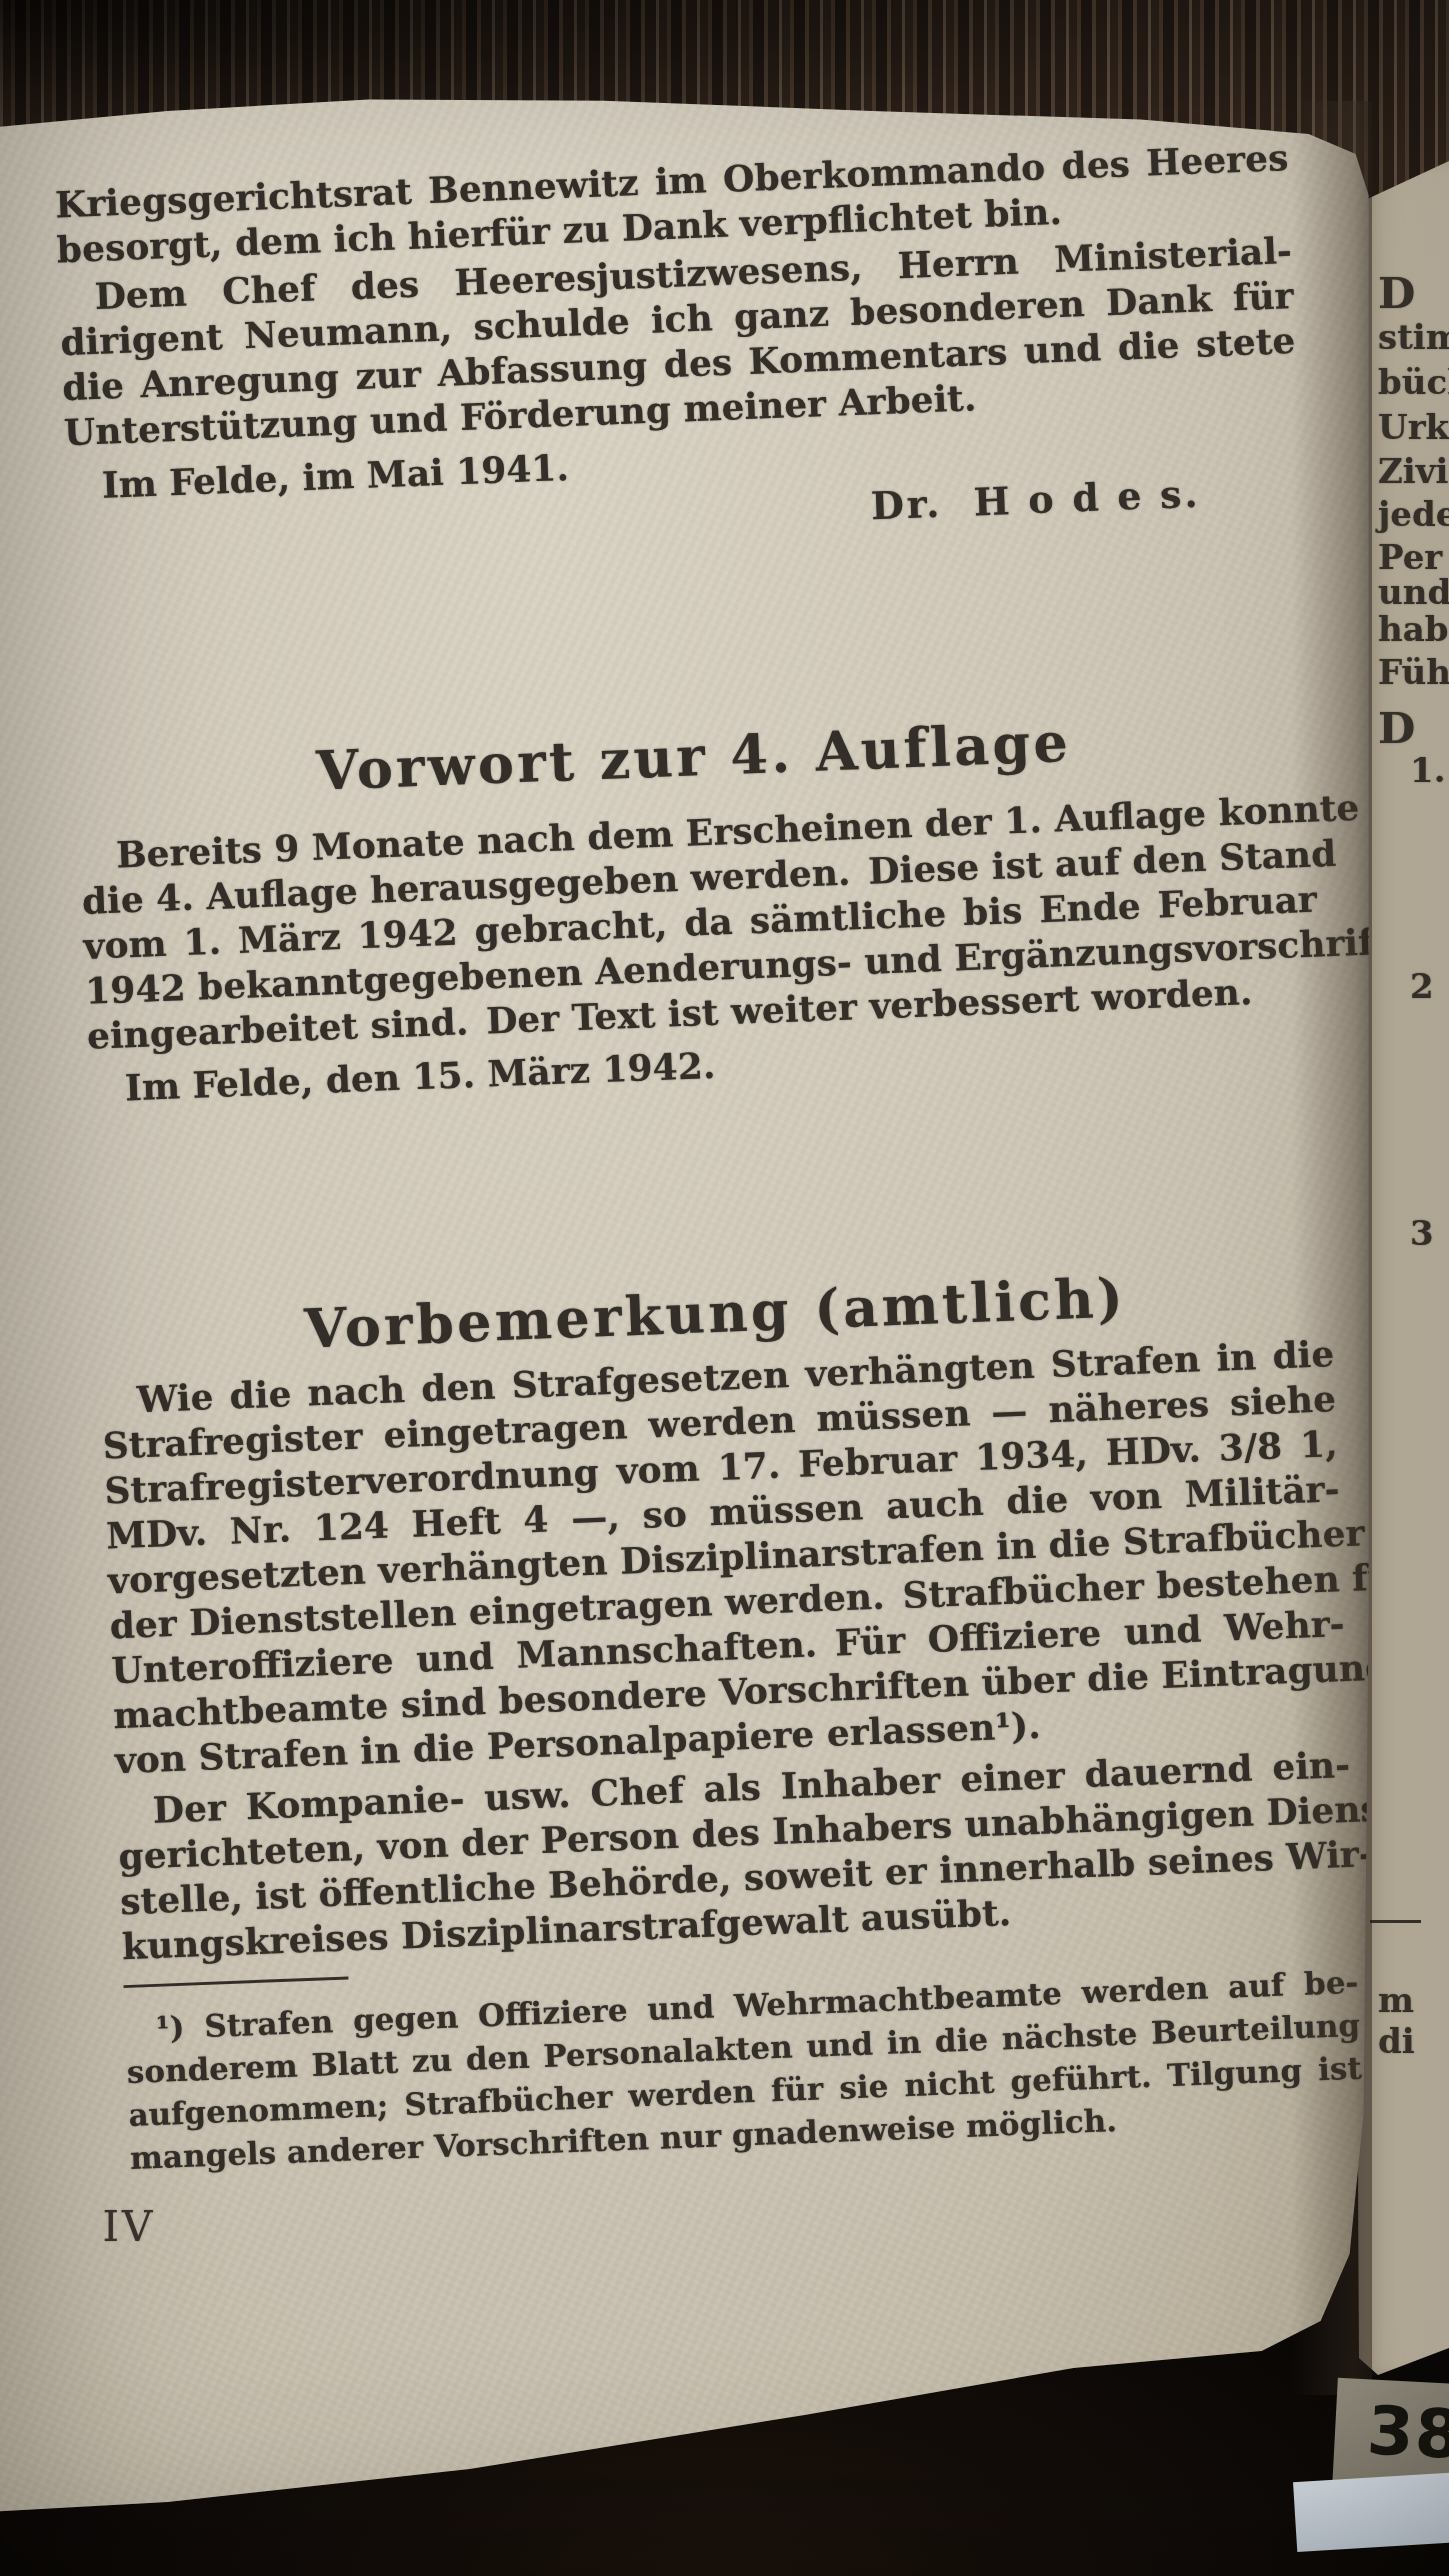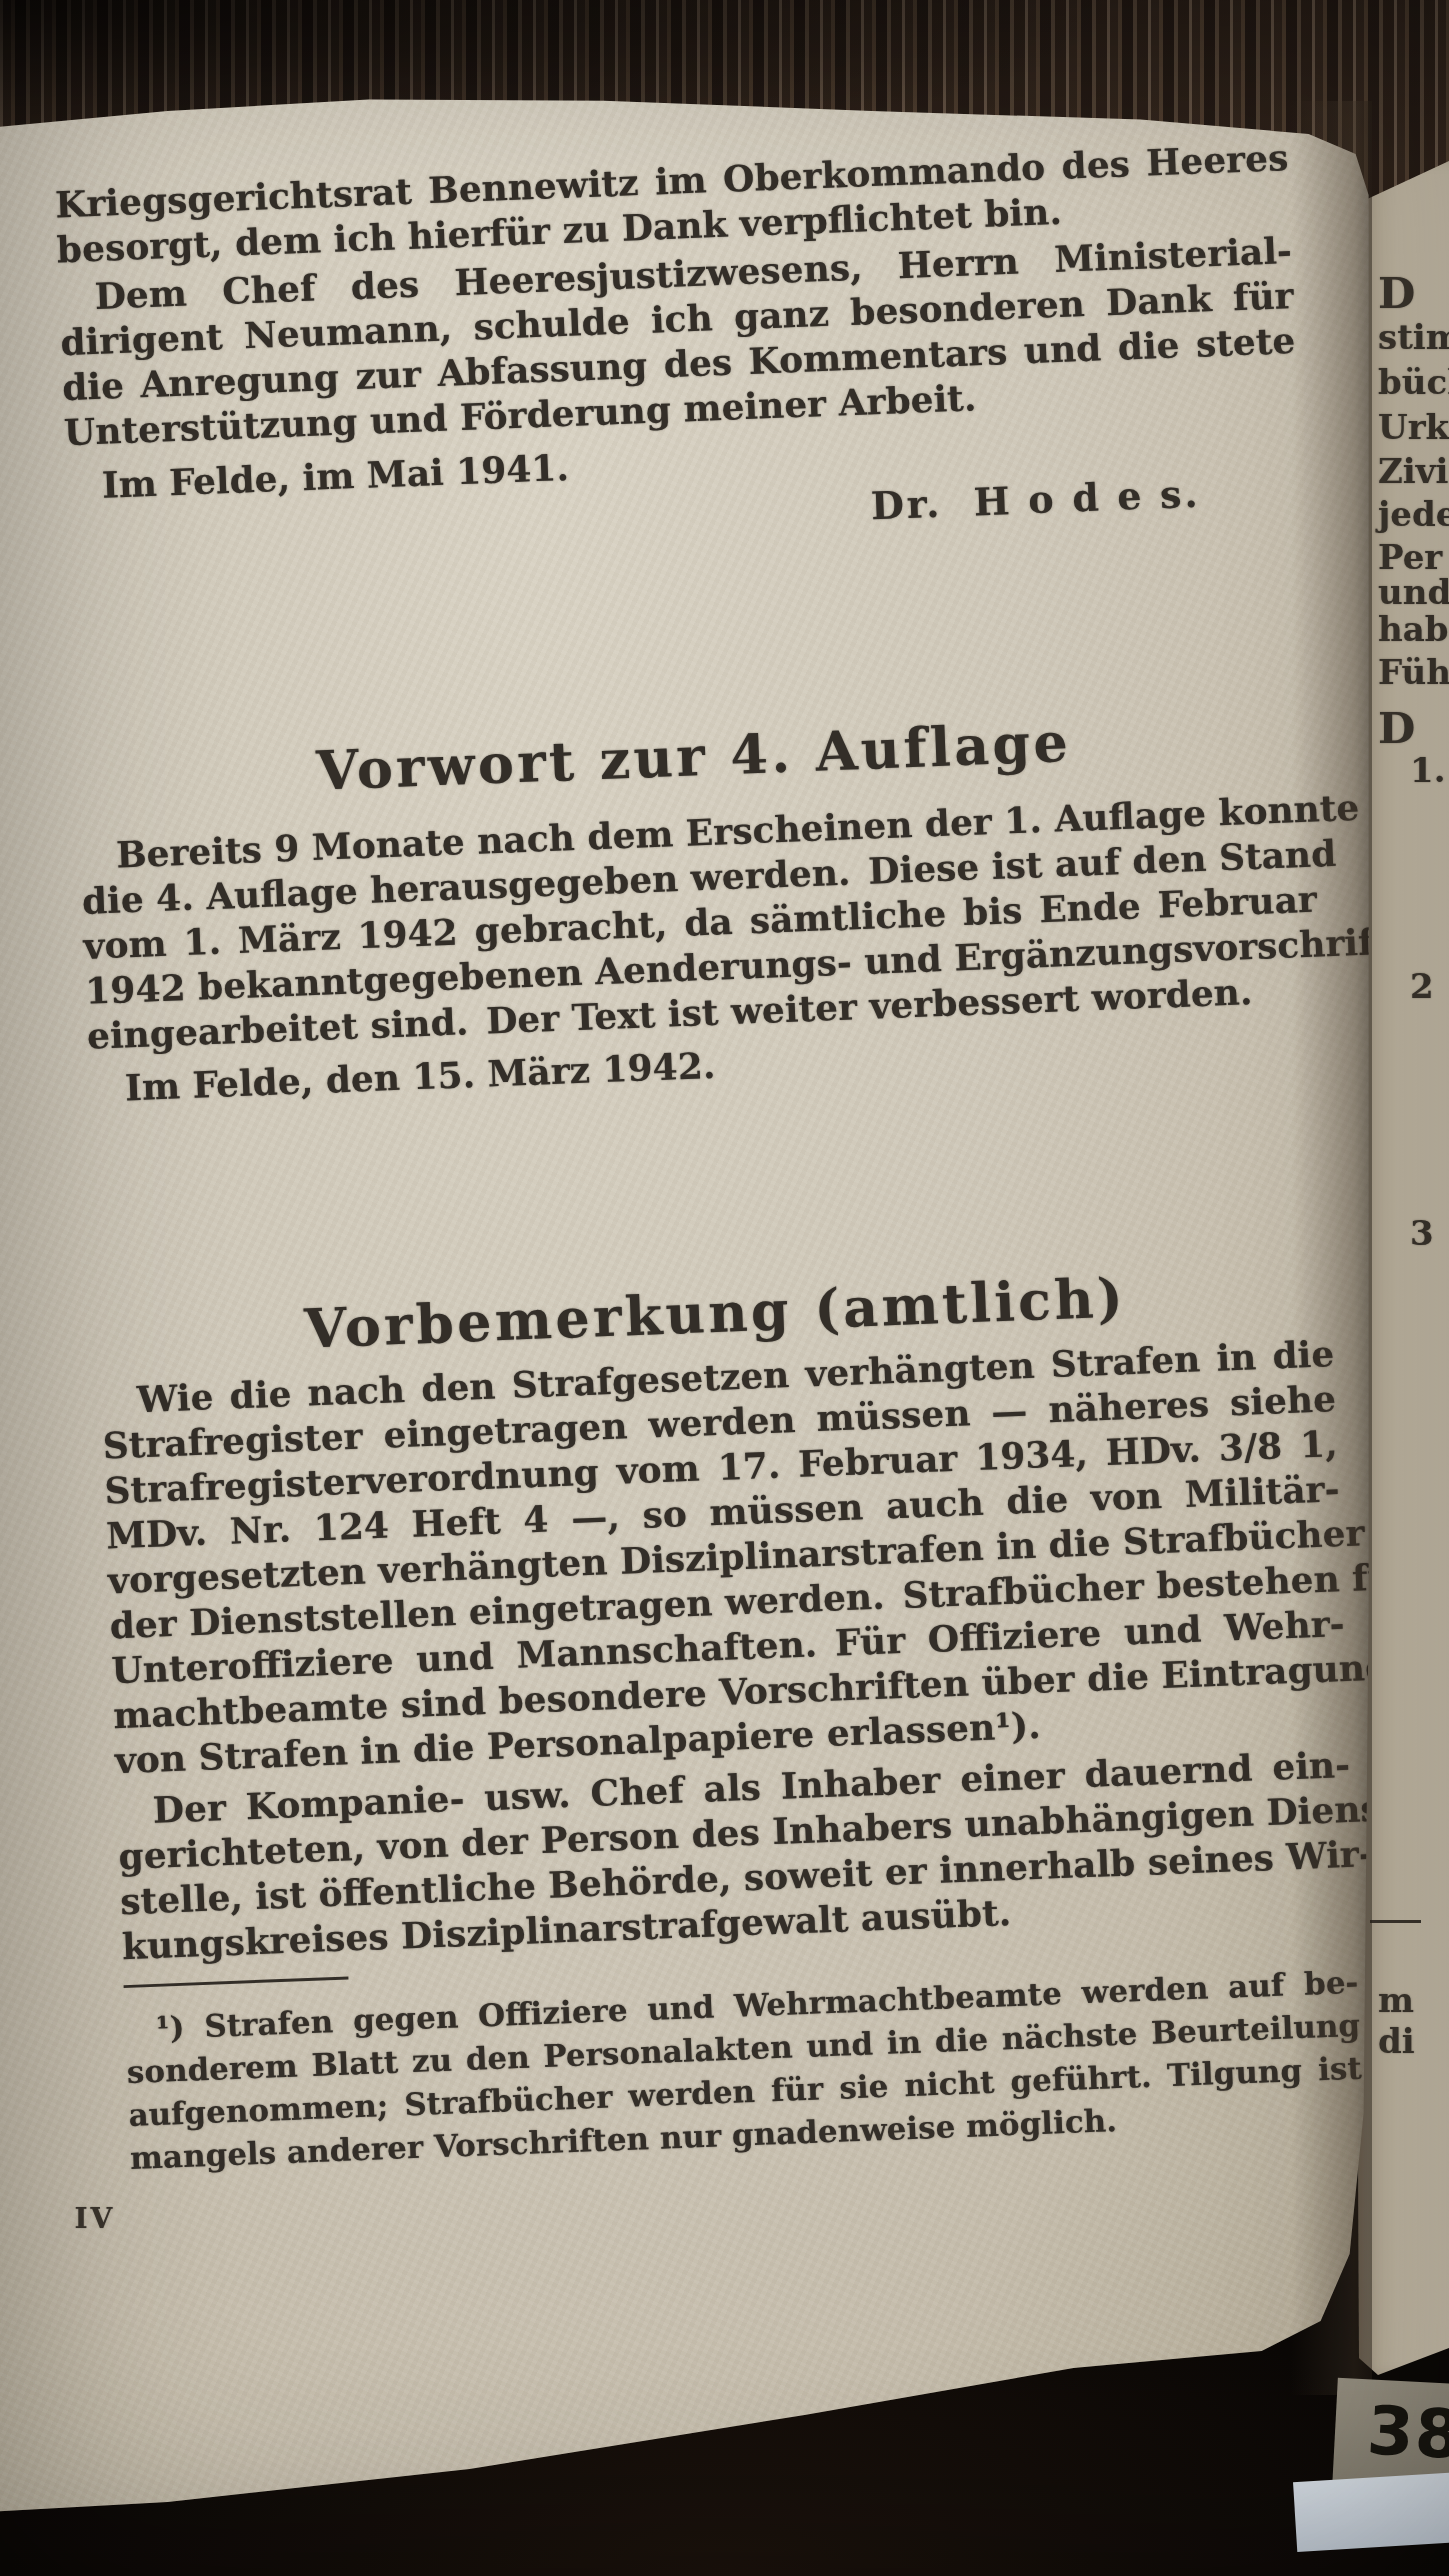--- a/index.html
+++ b/index.html
@@ -90,22 +90,22 @@
   #m-head1{margin-top:186px;}
   #m-vorwort{margin-top:19px;}
   #m-date2{margin-top:8px;}
   #m-head2{margin-top:190px;}
   #m-vp1{margin-top:6.7px;}
   #m-vp2{margin-top:5.4px;}
   #footnote-rule{margin-top:16px;width:225px;height:3.4px;background:#332e28;}
   #m-footnote{margin-top:20px;}
   .footnote{font-size:31px;line-height:43px;font-weight:700;}
   #page-number{
-    position:absolute;left:88px;top:2108px;
-    font-size:28px;font-weight:700;color:#3a342c;letter-spacing:2.7px;
+    position:absolute;left:116px;top:2108px;
+    font-size:42px;font-weight:400;color:#3a342c;letter-spacing:2.7px;
     text-shadow:0 0 1.3px rgba(50,45,38,.6);
   }
   
   #sticker-gray{
     position:absolute;left:1335px;top:2381px;width:127px;height:107px;
     background:linear-gradient(180deg,#938d7e,#837d6f);
     transform:rotate(3deg);overflow:hidden;
   }
   #sticker-digits{
     position:absolute;left:32px;top:12px;

